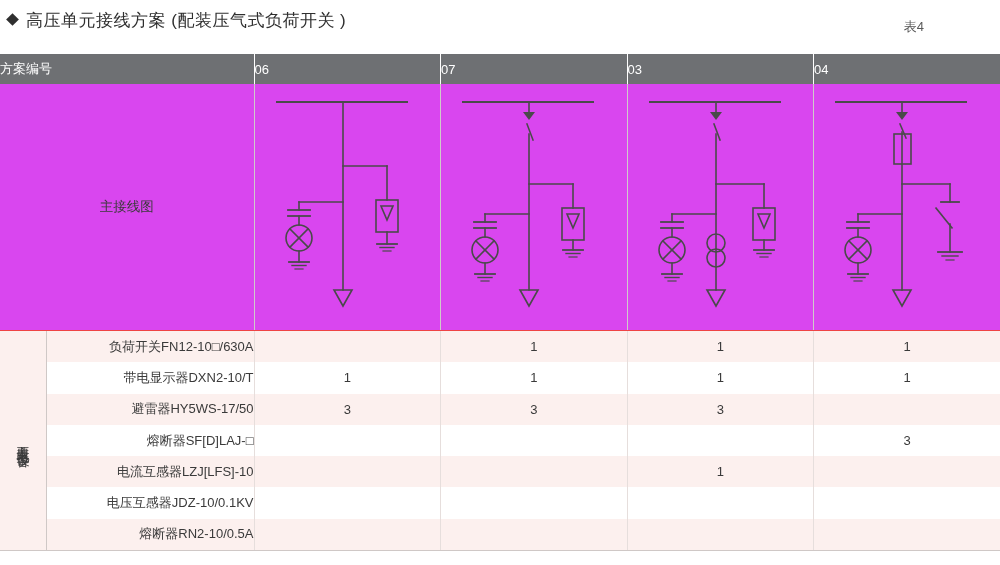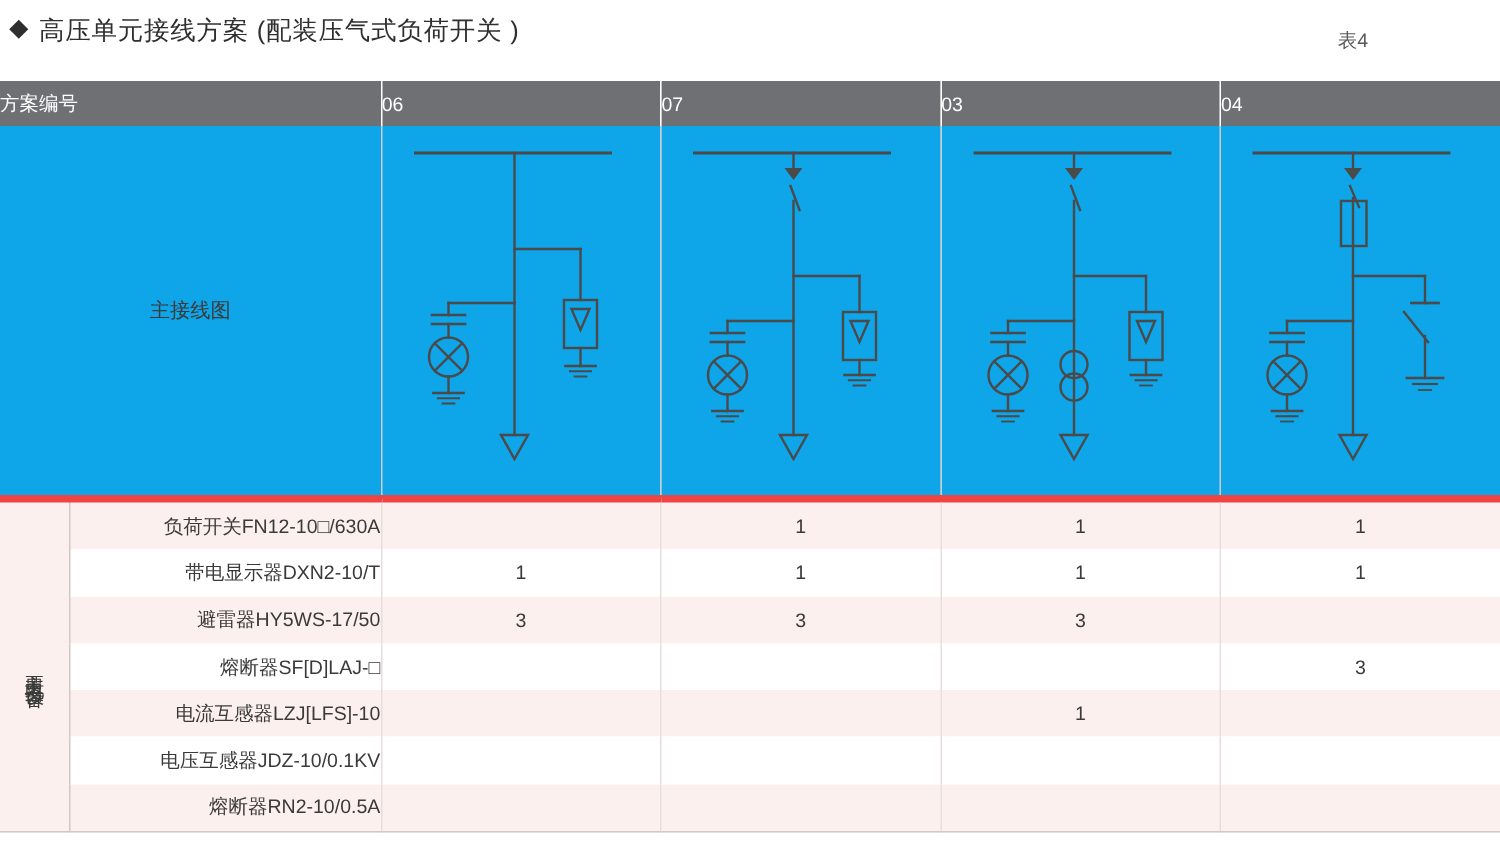--- a/index.html
+++ b/index.html
@@ -19,21 +19,21 @@
   .title-diamond{
     position:absolute;left:8px;top:15px;
     width:9px;height:9px;background:#2f2f2f;
     transform:rotate(45deg);
   }
   .title-text{
     position:absolute;left:26px;top:9px;
     font-size:17px;color:#2f2f2f;letter-spacing:.5px;white-space:nowrap;
   }
   .table-number{
-    position:absolute;right:16px;top:18px;
+    position:absolute;right:4px;top:18px;
     font-size:13px;color:#5a5a5a;white-space:nowrap;
   }
 
   
   .tbl{
     position:absolute;left:0;top:54px;width:1000px;
     border-collapse:collapse;table-layout:fixed;
   }
   .tbl td{padding:0;vertical-align:middle;}
 
@@ -45,22 +45,22 @@
   .hdr td{
     background:#6e7073;color:#ffffff;
     height:30px;font-size:13px;
     border-right:1px solid #ffffff;
   }
   .hdr td.last{border-right:none;}
   .hdr td.scheme-label{font-size:13px;}
 
   
   .diagrow td{
-    height:246px;background:#0ea5e9;
-    border-bottom:5px solid #ef4444;
+    height:246px;background:#d946ef;
+    border-bottom:1px solid #ef4444;
     border-right:1px solid #cfcbca;
   }
   .diagrow td.last{border-right:none;}
   .diagrow td.rowtitle{
     text-align:center;font-size:13.5px;color:#3a3a3a;
   }
   .diag-cell{position:relative;width:100%;height:246px;}
   .diag-cell svg{display:block;margin:0 auto;}
 
   

